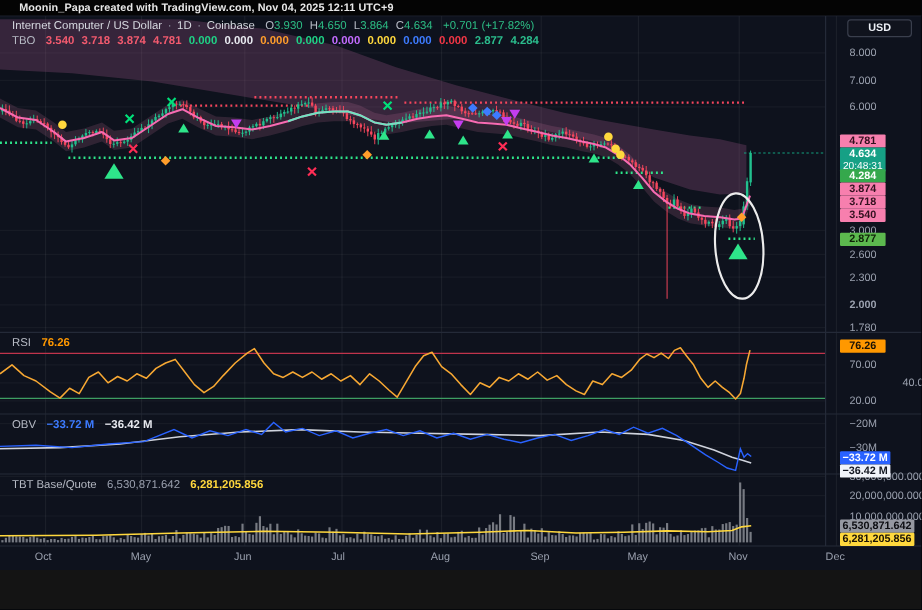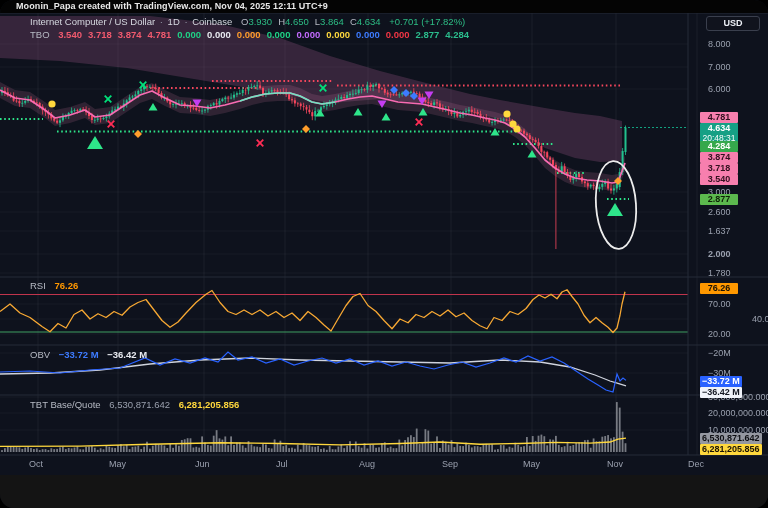--- a/index.html
+++ b/index.html
@@ -1,22 +1,22 @@
 <!DOCTYPE html>
 <html><head>
 <meta charset="utf-8">
 <style>
   html,body{margin:0;padding:0;background:#000;}
   #stage{position:relative;width:768px;height:508px;overflow:hidden;background:#0e121d;
-         font-family:"Liberation Sans",sans-serif;border-radius:14px;-webkit-font-smoothing:antialiased;}
+         font-family:"Liberation Sans",sans-serif;-webkit-font-smoothing:antialiased;}
   #topbar{position:absolute;left:0;top:0;width:768px;height:13px;background:#040404;z-index:6;}
   #attribution{position:absolute;left:16px;top:1px;font-size:9px;font-weight:bold;color:#e8e8e8;letter-spacing:.1px;}
   #bottombar{position:absolute;left:0;top:475px;width:768px;height:33px;background:#141414;z-index:6;}
   #chart-svg{position:absolute;left:0;top:0;z-index:1;}
-  .ovl{position:absolute;z-index:4;white-space:nowrap;margin-left:20px;}
+  .ovl{position:absolute;z-index:4;white-space:nowrap;}
   .row2{left:10px;top:16px;font-size:9.5px;color:#d6d9e0;}
   .row2 .sep{color:#9aa0ae;margin:0 2px;}
   .row2 .ohlc-k{color:#b6bac4;margin-left:6px;}
   .row2 .ohlc-v{color:#2dbd85;}
   .row2 .chg{color:#2dbd85;margin-left:6px;}
   .row3{left:10px;top:28.5px;font-size:9.5px;color:#b6bac4;}
   .row4{left:10px;top:41px;font-size:9.5px;color:#b6bac4;}
   .valspan{margin-left:6px;font-weight:bold;}
   .pane-label{font-size:9.5px;color:#9aa0ae;}
   .pane-label b{font-weight:normal;color:#b6bac4;}
@@ -811,21 +811,21 @@
   </div>
 
   <div id="usd-btn">USD</div>
 
   <div id="axis-labels">
       <div class="tick" style="top: 39px;">8.000</div>
       <div class="tick" style="top: 62px;">7.000</div>
       <div class="tick" style="top: 84px;">6.000</div>
       <div class="tick" style="top: 187px;">3.000</div>
       <div class="tick" style="top: 207px;">2.600</div>
-      <div class="tick" style="top: 226px;">1.637</div>
+      <div class="tick" style="top: 226px;">2.300</div>
       <div class="tick" style="top: 249px; font-weight: bold;">2.000</div>
       <div class="tick" style="top: 268px;">1.780</div>
       <div class="tick" style="top: 299px;">70.00</div>
       <div class="tick" style="top: 314px; margin-left: 44px;">40.00</div>
       <div class="tick" style="top: 329px;">20.00</div>
       <div class="tick" style="top: 348px;">−20M</div>
       <div class="tick" style="top: 368px;">−30M</div>
       <div class="tick" style="top: 392px;">30,000,000.000</div>
       <div class="tick" style="top: 408px;">20,000,000.000</div>
       <div class="tick" style="top: 425px;">10,000,000.000</div>

